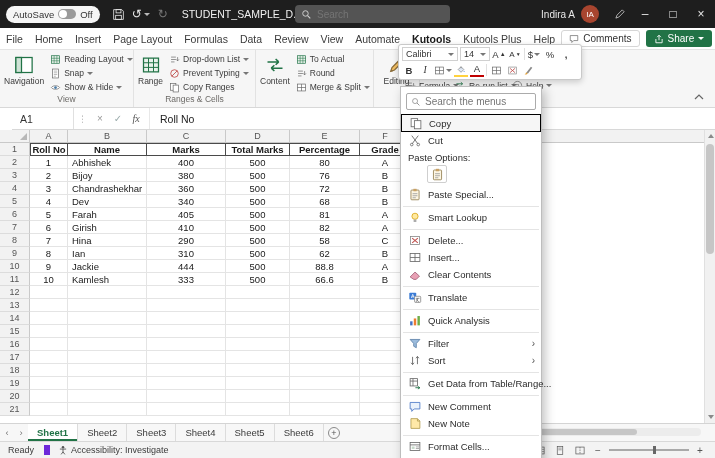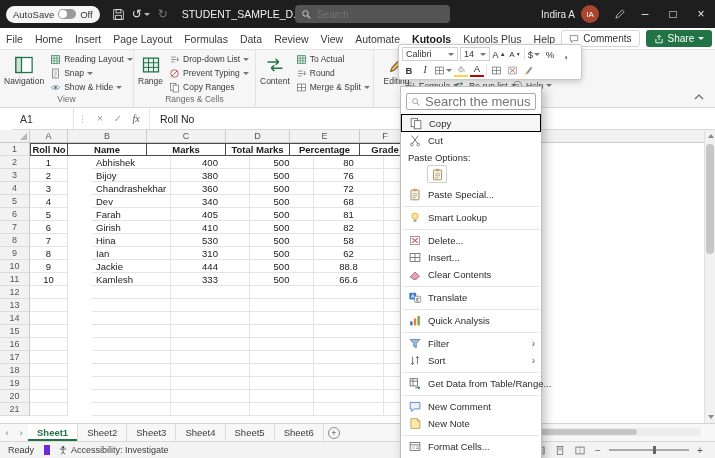--- a/index.html
+++ b/index.html
@@ -54,21 +54,21 @@
 
   
   #colheads { position:absolute; left:0; top:130px; width:704px; height:13px; background:#f2f2f2; border-bottom:1px solid #c9c9c9; display:flex; }
   .corner { width:30px; height:100%; border-right:1px solid #c9c9c9; position:relative; }
   .corner:after { content:""; position:absolute; right:2px; bottom:2px; border-left:7px solid transparent; border-bottom:7px solid #b8b8b8; }
   .colhead { height:100%; border-right:1px solid #c9c9c9; font-size:9px; color:#555; display:flex; align-items:center; justify-content:center; }
   #gridrows { position:absolute; left:0; top:143px; width:704px; height:273px; background:#fff; }
   .grid-row { display:flex; height:13px; }
   .row-head { width:30px; background:#f2f2f2; border-right:1px solid #c9c9c9; border-bottom:1px solid #dcdcdc; font-size:9px; color:#555; display:flex; align-items:center; justify-content:center; }
   .gcell { height:13px; border-right:1px solid #e4e4e4; border-bottom:1px solid #e4e4e4; font-size:9.5px; color:#1a1a1a; display:flex; align-items:center; justify-content:center; overflow:hidden; white-space:nowrap; }
-  .gcell.left { justify-content:flex-start; padding-left:4px;margin-left:24px; }
+  .gcell.left { justify-content:flex-start; padding-left:4px; }
   .gcell.hdr { font-weight:bold; font-size:9.5px; border:1px solid #4a4a4a; border-left:none; }
   .gcell.hdr.first { border-left:1px solid #4a4a4a; }
 
   
   #vscroll { position:absolute; right:0; top:130px; width:11px; height:293px; background:#f1f1f1; border-left:1px solid #e0e0e0; }
   .vs-arrow { width:11px; height:12px; display:flex; align-items:center; justify-content:center; }
   .tri-up { width:0; height:0; border-left:3px solid transparent; border-right:3px solid transparent; border-bottom:4px solid #8a8a8a; }
   .tri-dn { width:0; height:0; border-left:3px solid transparent; border-right:3px solid transparent; border-top:4px solid #8a8a8a; }
   #vthumb { position:absolute; left:1px; top:14px; width:8px; height:110px; background:#c6c6c6; border-radius:4px; }
   #vs-bottom { position:absolute; bottom:0; }
@@ -100,21 +100,21 @@
   .mt-btn { min-width:14px; height:14px; display:flex; align-items:center; justify-content:center; font-size:9.5px; color:#333; gap:1px; }
   .mt-b { font-weight:bold; }
   .mt-i { font-style:italic; font-family:"Liberation Serif",serif; }
   .mt-colorA { line-height:1; border-bottom:2px solid #c00000; }
   .mt-fill { line-height:1; border-bottom:2px solid #ffd23e; }
   .mt-sep { width:1px; height:12px; background:#e0e0e0; }
 
   
   #contextmenu { position:absolute; left:400px; top:86px; width:142px; background:#fff; border:1px solid #bdbdbd; box-shadow:3px 4px 10px rgba(0,0,0,.25); z-index:50; padding:4px 0 3px 0; }
   .cm-search { margin:2px 5px 4px 5px; height:17px; border:1px solid #ababab; border-radius:2px; display:flex; align-items:center; padding:0 4px; gap:4px; }
-  .cm-search input { border:none; outline:none; font-size:13px; color:#555; width:105px; font-family:"Liberation Sans",sans-serif; }
+  .cm-search input { border:none; outline:none; font-size:10px; color:#555; width:105px; font-family:"Liberation Sans",sans-serif; }
   .cm-item { height:17px; display:flex; align-items:center; gap:6px; padding:0 6px 0 7px; font-size:9.5px; color:#2b2b2b; white-space:nowrap; }
   .cm-item .mi { flex:0 0 14px; }
   .cm-item.hl { border:1.5px solid #000; background:#f6f6f6; height:18px; }
   .cm-label { font-size:9.5px; color:#2b2b2b; padding:3px 6px 1px 7px; }
   .cm-pasteicons { padding:1px 0 3px 26px; }
   .cm-pastebtn { width:20px; height:18px; border:1px solid #cfcfcf; border-radius:2px; display:flex; align-items:center; justify-content:center; }
   .cm-div { height:1px; background:#e4e4e4; margin:2.5px 2px 2.5px 2px; }
   .cm-sub { margin-left:auto; color:#555; font-size:10px; }
 </style>
 </head>
@@ -525,21 +525,21 @@
       <div class="gcell left" style="width: 79px;">Girish</div>
       <div class="gcell" style="width: 79px;">410</div>
       <div class="gcell" style="width: 64px;">500</div>
       <div class="gcell" style="width: 70px;">82</div>
       <div class="gcell" style="width: 51px;">A</div>
     </div>
     <div class="grid-row">
       <div class="row-head">8</div>
       <div class="gcell" style="width: 38px;">7</div>
       <div class="gcell left" style="width: 79px;">Hina</div>
-      <div class="gcell" style="width: 79px;">530</div>
+      <div class="gcell" style="width: 79px;">290</div>
       <div class="gcell" style="width: 64px;">500</div>
       <div class="gcell" style="width: 70px;">58</div>
       <div class="gcell" style="width: 51px;">C</div>
     </div>
     <div class="grid-row">
       <div class="row-head">9</div>
       <div class="gcell" style="width: 38px;">8</div>
       <div class="gcell left" style="width: 79px;">Ian</div>
       <div class="gcell" style="width: 79px;">310</div>
       <div class="gcell" style="width: 64px;">500</div>

